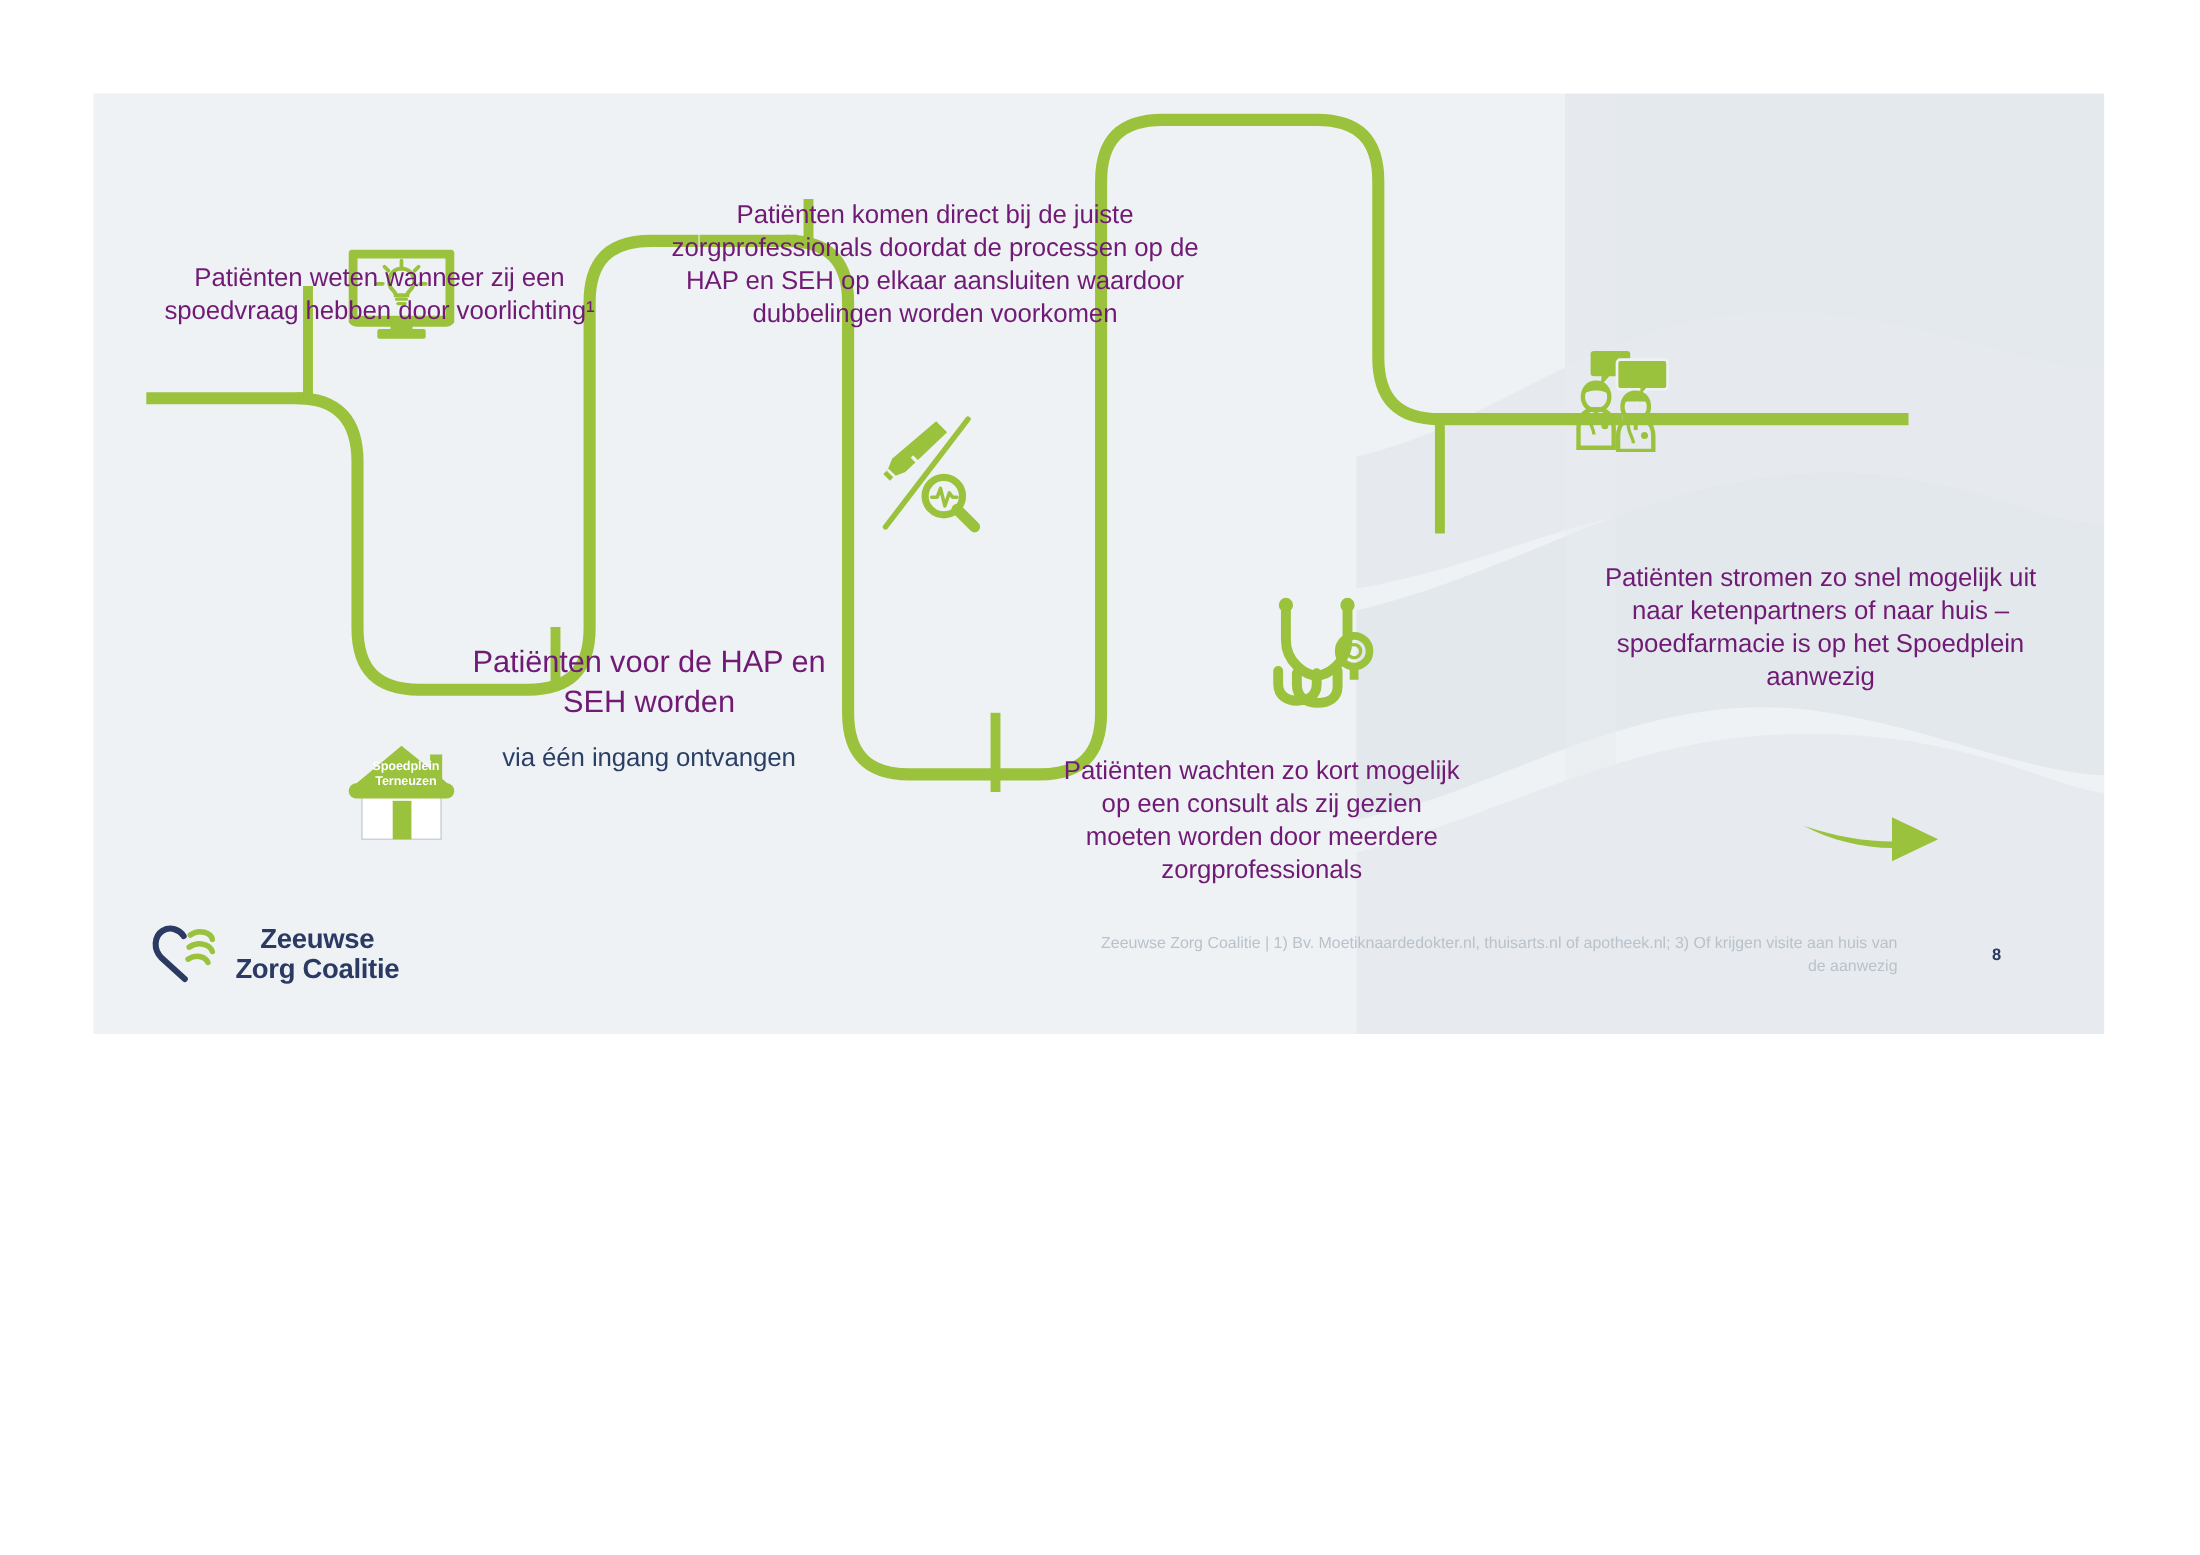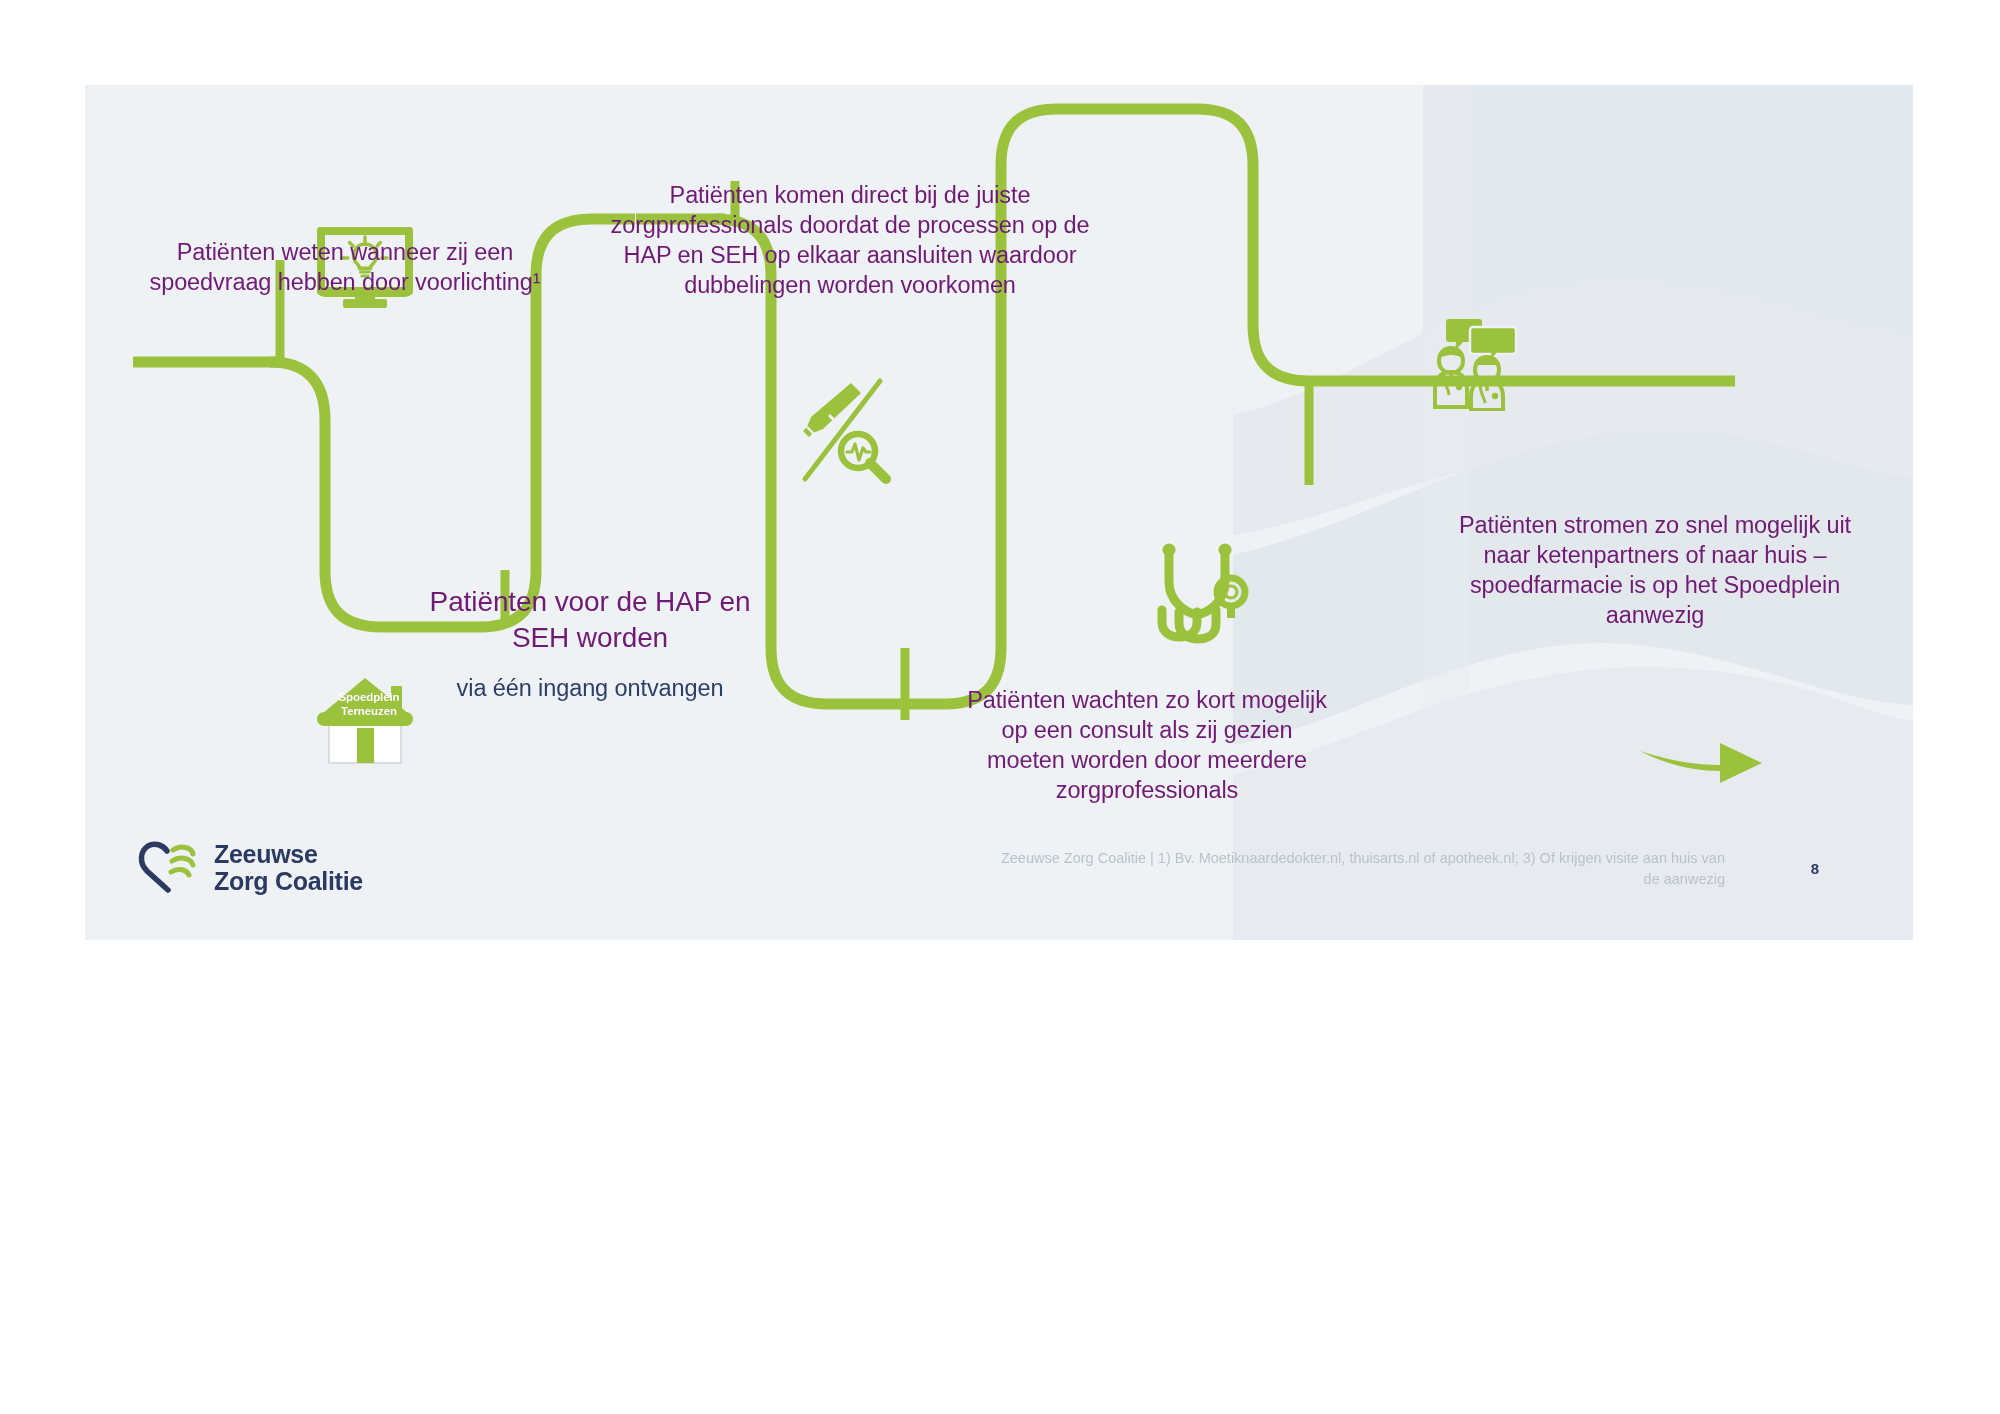--- a/index.html
+++ b/index.html
@@ -87,20 +87,21 @@
   }
 
   
   .logo {
     position: absolute;
     left: 52px;
     top: 755px;
     display: flex;
     align-items: center;
     gap: 11px;
+    text-align: center;
   }
   .logo-text {
     color: #2b3a63;
     font-size: 25px;
     font-weight: 700;
     line-height: 1.08;
     letter-spacing: -0.3px;
   }
 
   

